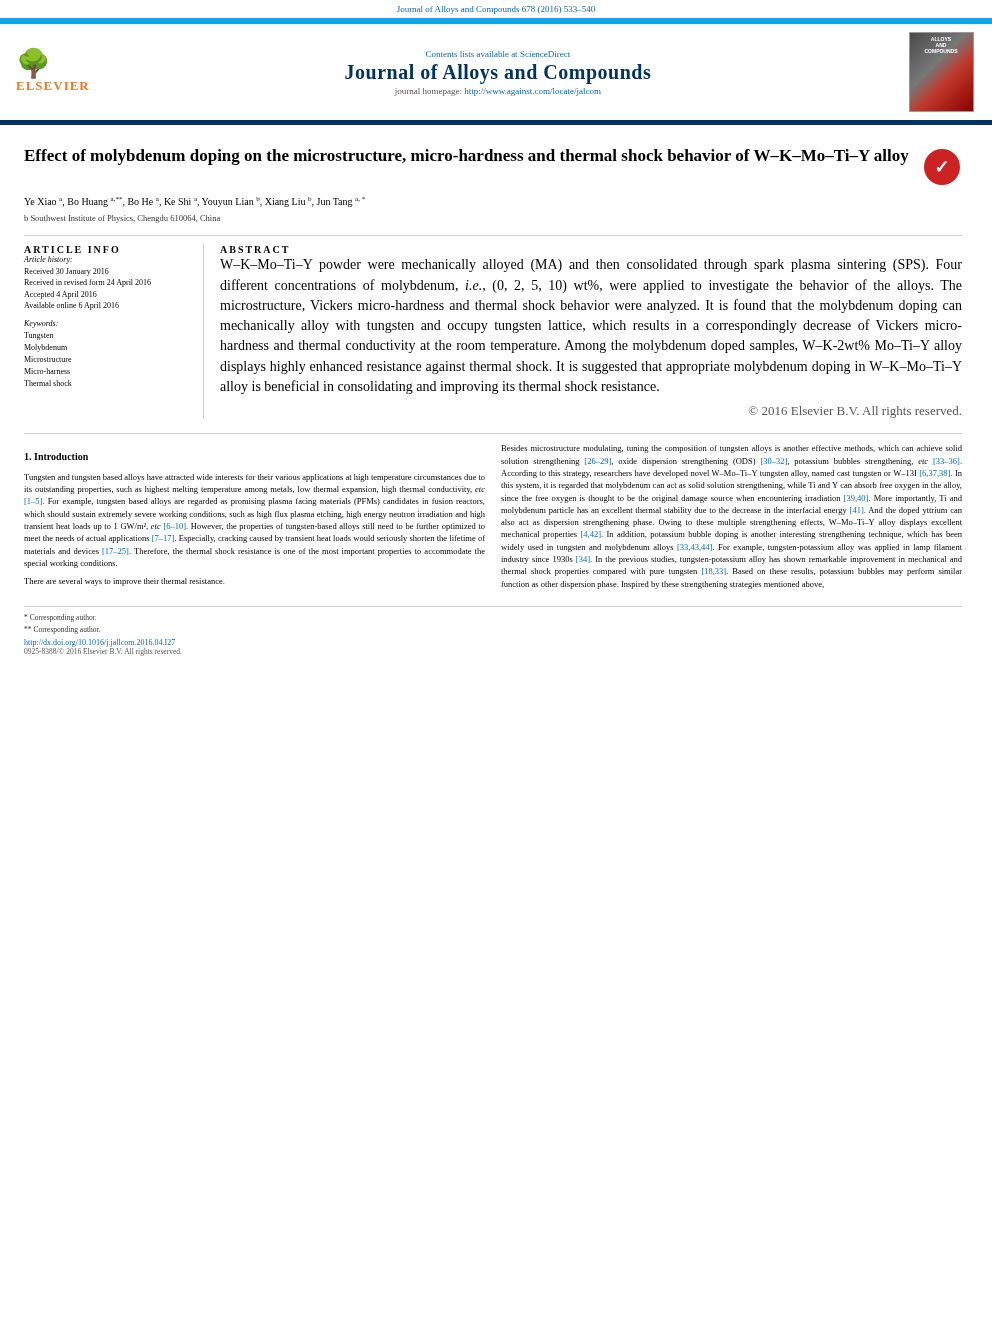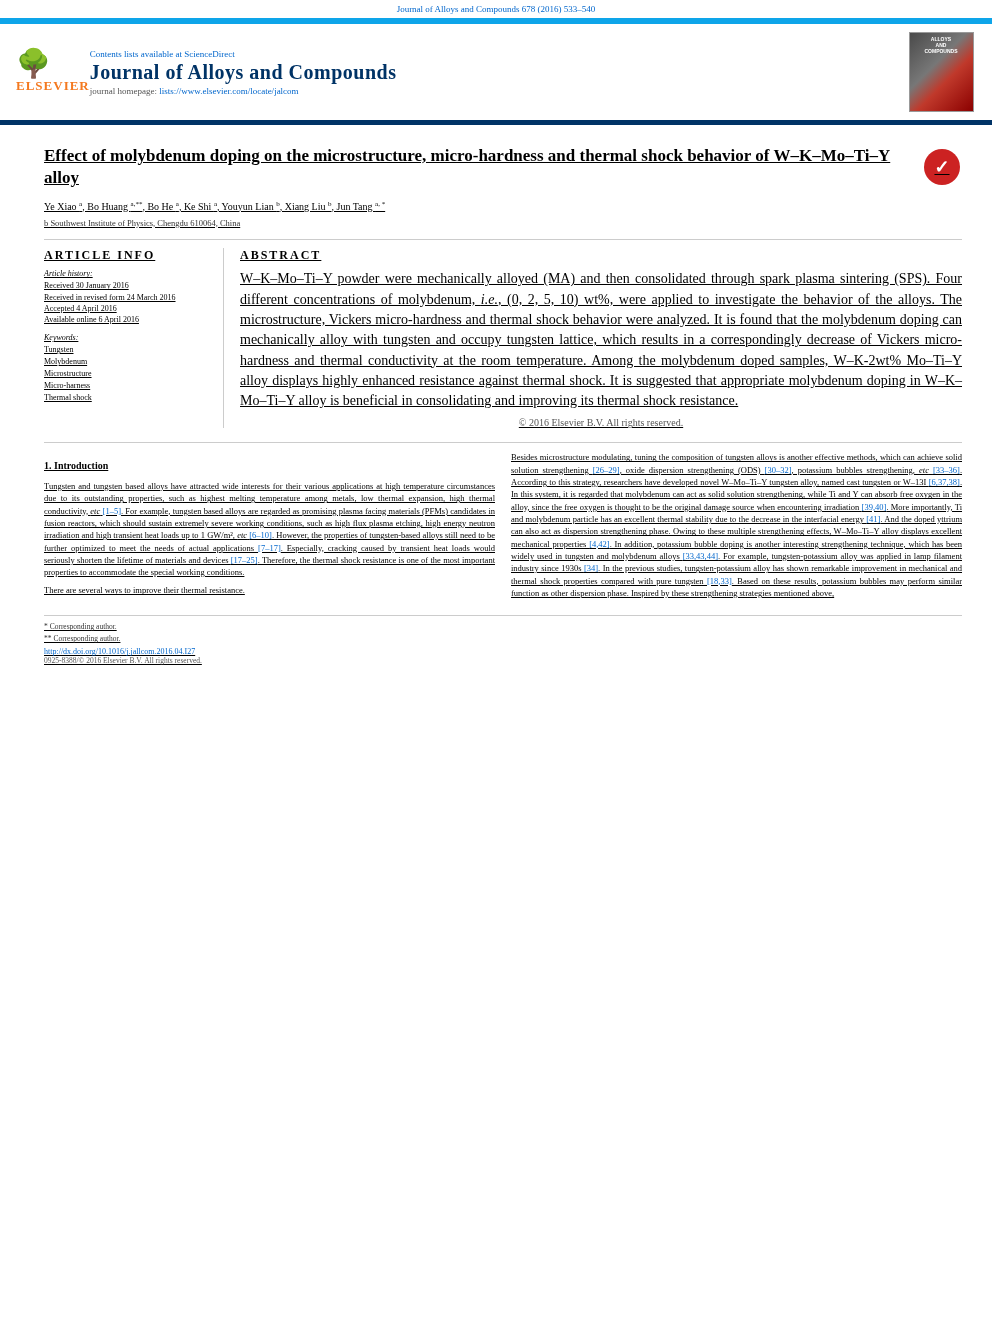--- a/index.html
+++ b/index.html
@@ -25,20 +25,21 @@
     
     .journal-header {
       display: flex;
       align-items: center;
       padding: 8px 16px;
       border-bottom: 2px solid #003366;
       position: relative;
     }
     .journal-header .center-block {
       flex: 1;
+      text-align: center;
     }
     .journal-header .journal-title-main {
       font-size: 20px;
       font-weight: bold;
       color: #003366;
       letter-spacing: 0.5px;
     }
     .journal-header .contents-line {
       font-size: 9px;
       color: #555;
@@ -101,22 +102,21 @@
       font-weight: bold;
       font-size: 5px;
       text-align: center;
       line-height: 1.2;
       color: #fff;
       text-transform: uppercase;
     }
 
     
     .main-content {
-      padding: 12px 30px 20px 44px;
-      text-decoration: underline;
+      padding: 12px 30px 20px 24px;
     }
 
     
     .article-title-section {
       display: flex;
       align-items: flex-start;
       margin-bottom: 10px;
       padding-top: 8px;
     }
     .article-title {
@@ -182,26 +182,26 @@
       width: 180px;
       flex-shrink: 0;
       border-right: 1px solid #ccc;
       padding-right: 12px;
     }
     .abstract-col {
       flex: 1;
     }
 
     .section-header {
-      font-size: 12px;
+      font-size: 10px;
       font-weight: bold;
       letter-spacing: 2px;
       color: #000;
       text-transform: uppercase;
-      margin-bottom: 6px;
+      margin-bottom: 0;
     }
 
     .info-group {
       margin-bottom: 8px;
     }
     .info-label {
       font-size: 8px;
       font-style: italic;
       color: #000;
       margin-bottom: 2px;
@@ -225,23 +225,23 @@
     }
 
     .abstract-text {
       font-size: 14px;
       color: #000;
       line-height: 1.45;
       text-align: justify;
     }
 
     .copyright-line {
-      font-size: 10px;
+      font-size: 13px;
       color: #555;
-      text-align: center;
+      text-align: right;
       margin-top: 6px;
     }
 
     
     .body-section {
       display: flex;
       gap: 16px;
     }
     .body-col {
       flex: 1;
@@ -310,21 +310,21 @@
   </div>
 
   <div class="center-block">
     <div class="contents-line">
       <span>Contents lists available at</span>
       <span style="color:#0066cc;">ScienceDirect</span>
     </div>
     <div class="journal-title-main">Journal of Alloys and Compounds</div>
     <div class="homepage-line">
       <span>journal homepage:</span>
-      <a href="#">lists://www.elsevier.com/locate/jalcom</a>
+      <a href="#">http://www.against.com/locate/jalcom</a>
     </div>
   </div>
 
   <div class="right-logo">
     <div class="journal-thumb">
       <div class="thumb-title">ALLOYS<br>AND<br>COMPOUNDS</div>
     </div>
   </div>
 </div>
 
@@ -351,21 +351,21 @@
 
   <div class="info-abstract">
 
     <div class="article-info-col">
       <div class="section-header">ARTICLE INFO</div>
 
       <div class="info-group">
         <div class="info-label">Article history:</div>
         <div class="info-item">Received 30 January 2016</div>
         <div class="info-item">
-          <span>Received in revised form 24 March 2016</span>
+          <span>Received in revised form 24 April 2016</span>
         </div>
         <div class="info-item">Accepted 4 April 2016</div>
         <div class="info-item">Available online 6 April 2016</div>
       </div>
 
       <div class="info-group">
         <div class="keywords-title">Keywords:</div>
         <div class="keyword-item">Tungsten</div>
         <div class="keyword-item">Molybdenum</div>
         <div class="keyword-item">Microstructure</div>

